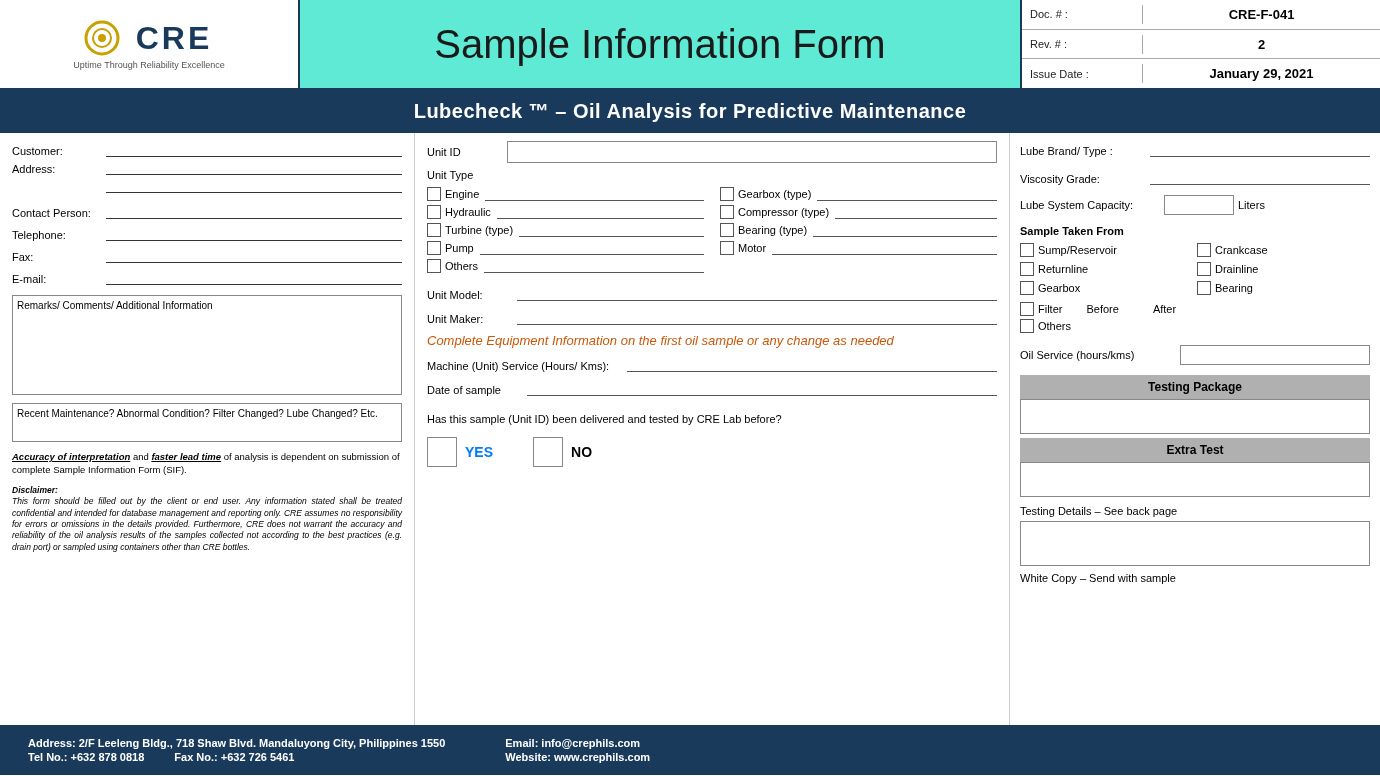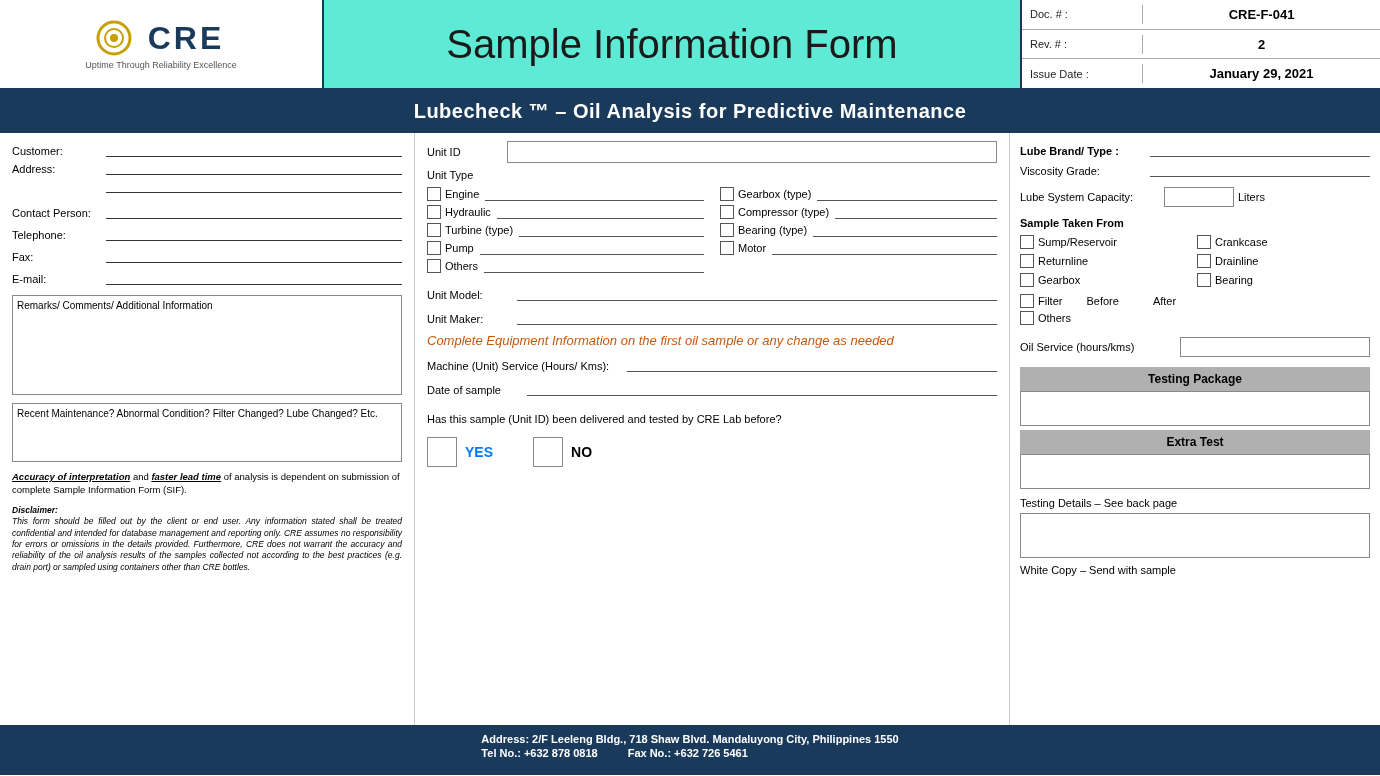--- a/index.html
+++ b/index.html
@@ -12,21 +12,21 @@
       overflow: hidden;
     }
 
     
     .header {
       display: flex;
       height: 90px;
       border-bottom: 2px solid #1a3a5c;
     }
     .logo-section {
-      width: 324px;
+      width: 300px;
       display: flex;
       align-items: center;
       justify-content: center;
       border-right: 2px solid #1a3a5c;
       padding: 16px;
     }
     .logo-text {
       text-align: center;
     }
     .title-section {
@@ -128,21 +128,21 @@
       padding: 4px;
       font-size: 10px;
     }
     .remarks-label {
       font-size: 10px;
       margin-bottom: 2px;
     }
 
     .maintenance-box {
       border: 1px solid #888;
-      height: 59px;
+      height: 39px;
       margin-top: 6px;
       padding: 4px;
       font-size: 10px;
     }
     .maintenance-label {
       font-size: 10px;
     }
 
     .accuracy-text {
       margin-top: 6px;
@@ -314,22 +314,21 @@
     .right-col {
       width: 370px;
       padding: 8px 10px;
       display: flex;
       flex-direction: column;
     }
 
     .lube-brand-row {
       display: flex;
       align-items: flex-end;
-      margin-bottom: 4px;
-      font-weight: bold;
+      margin-bottom: 12px;
     }
     .lube-brand-label {
       font-size: 11px;
       min-width: 130px;
     }
     .lube-brand-line {
       flex: 1;
       border-bottom: 1px solid #555;
       height: 16px;
     }
@@ -446,25 +445,24 @@
 
     .white-copy-label {
       font-size: 11px;
     }
 
     
     .footer {
       background: #1a3a5c;
       color: #fff;
       display: flex;
-      padding: 8px 20px;
+      padding: 8px 28px;
       gap: 60px;
       align-items: center;
       height: 50px;
-      flex-direction: column;
     }
     .footer-left {
       display: flex;
       flex-direction: column;
       gap: 2px;
     }
     .footer-item {
       font-size: 11px;
     }
     .footer-right {

